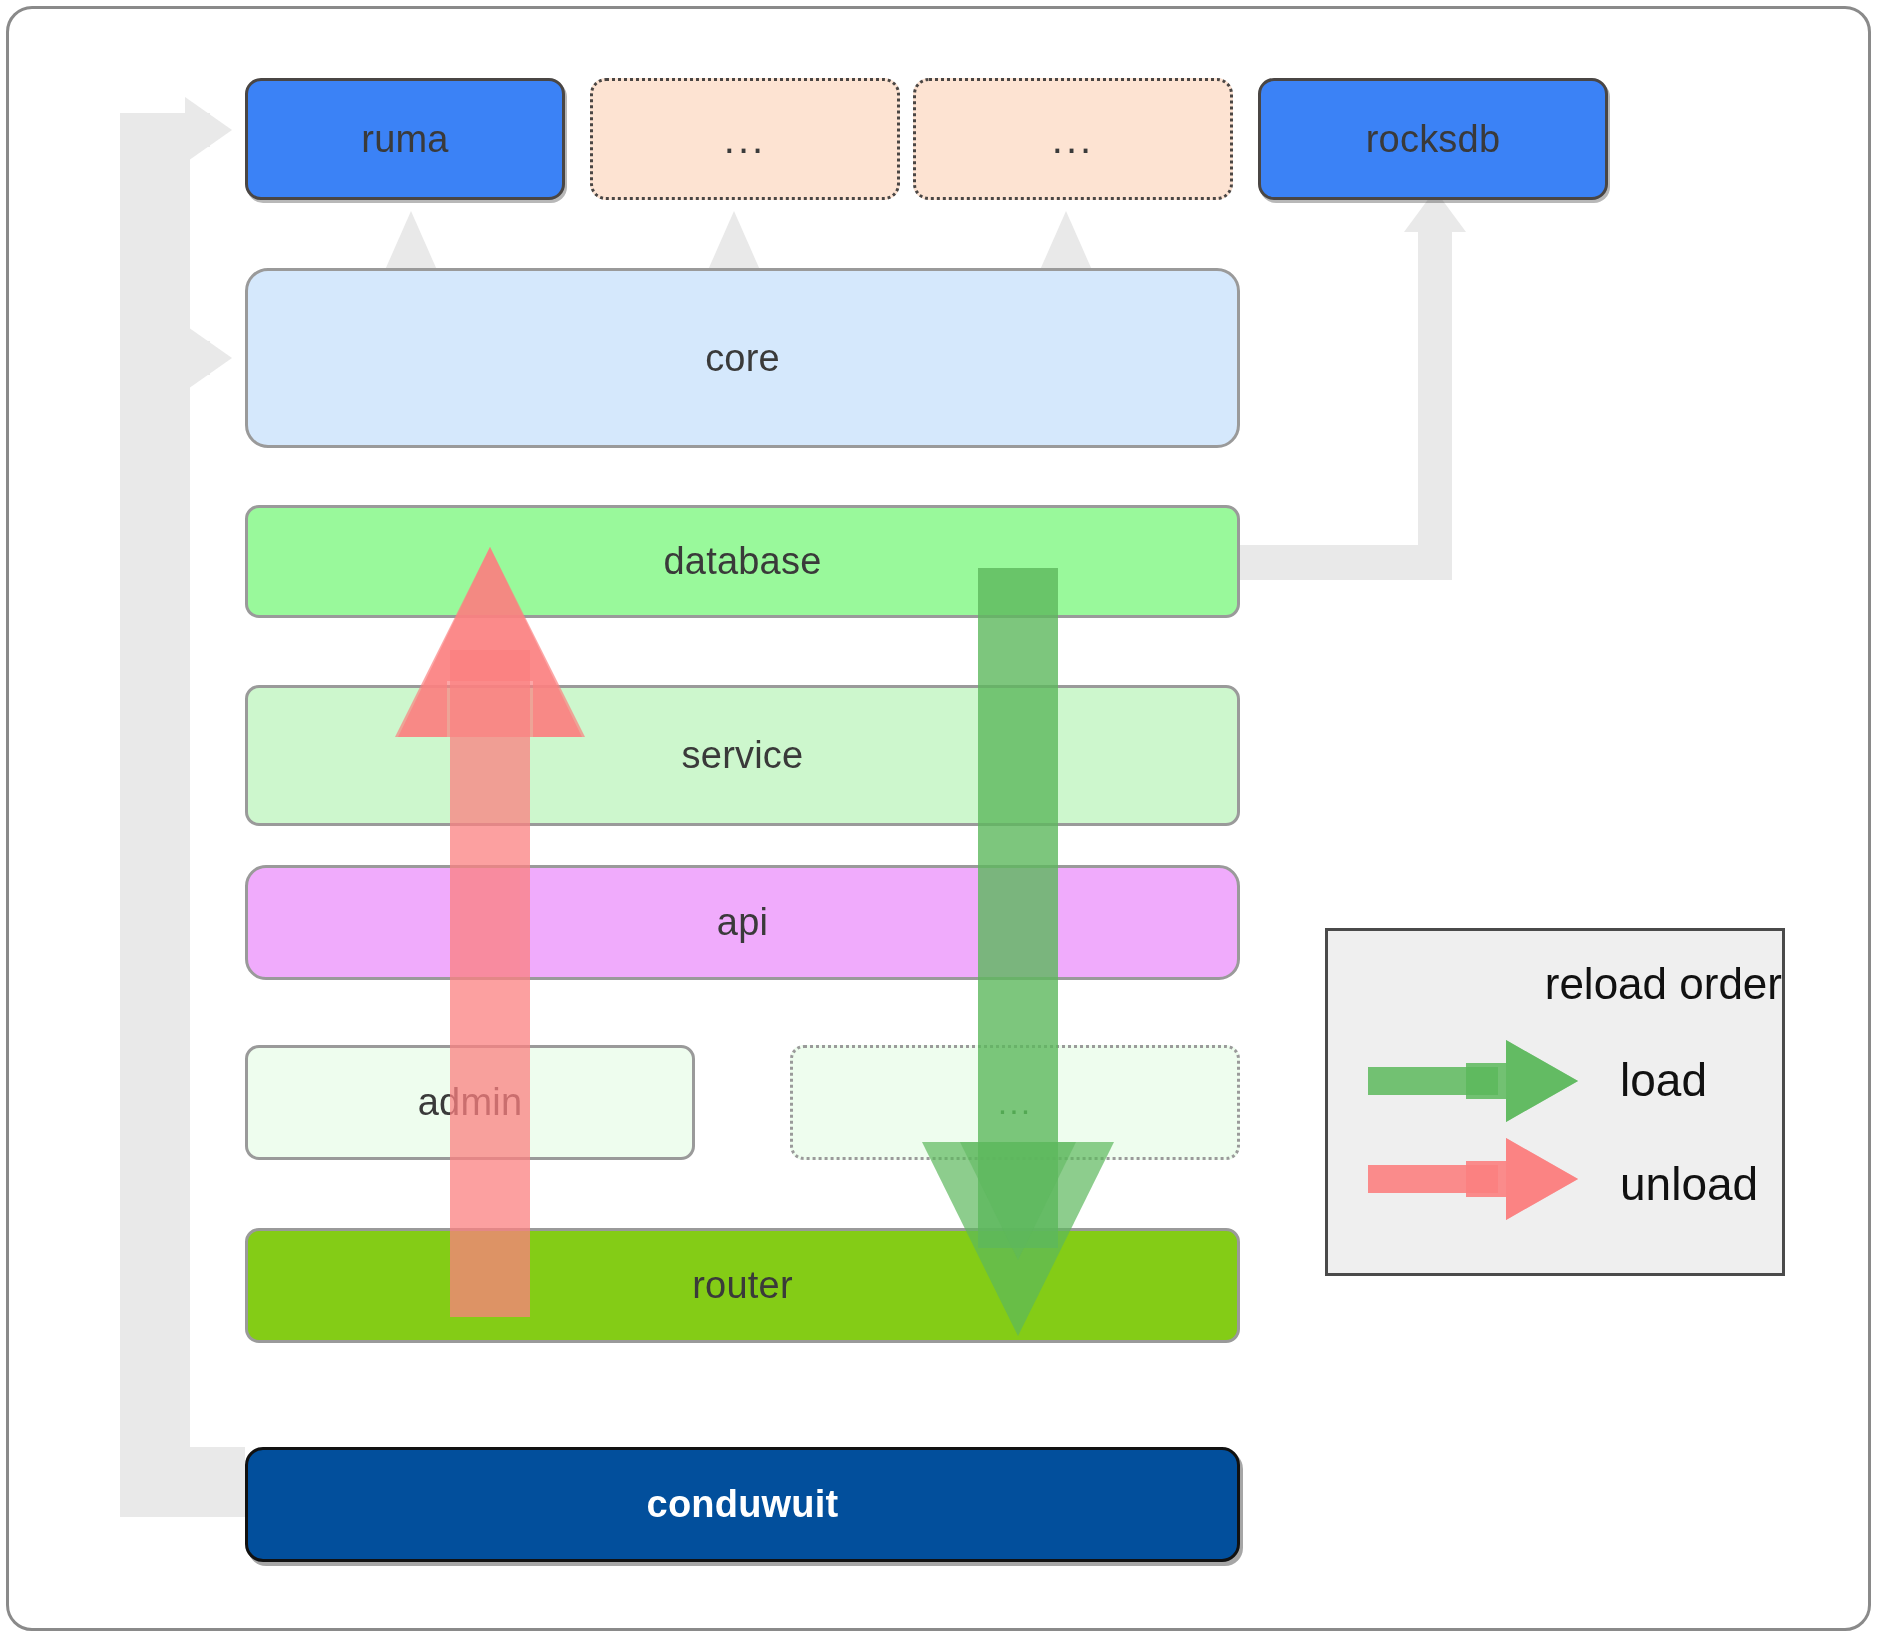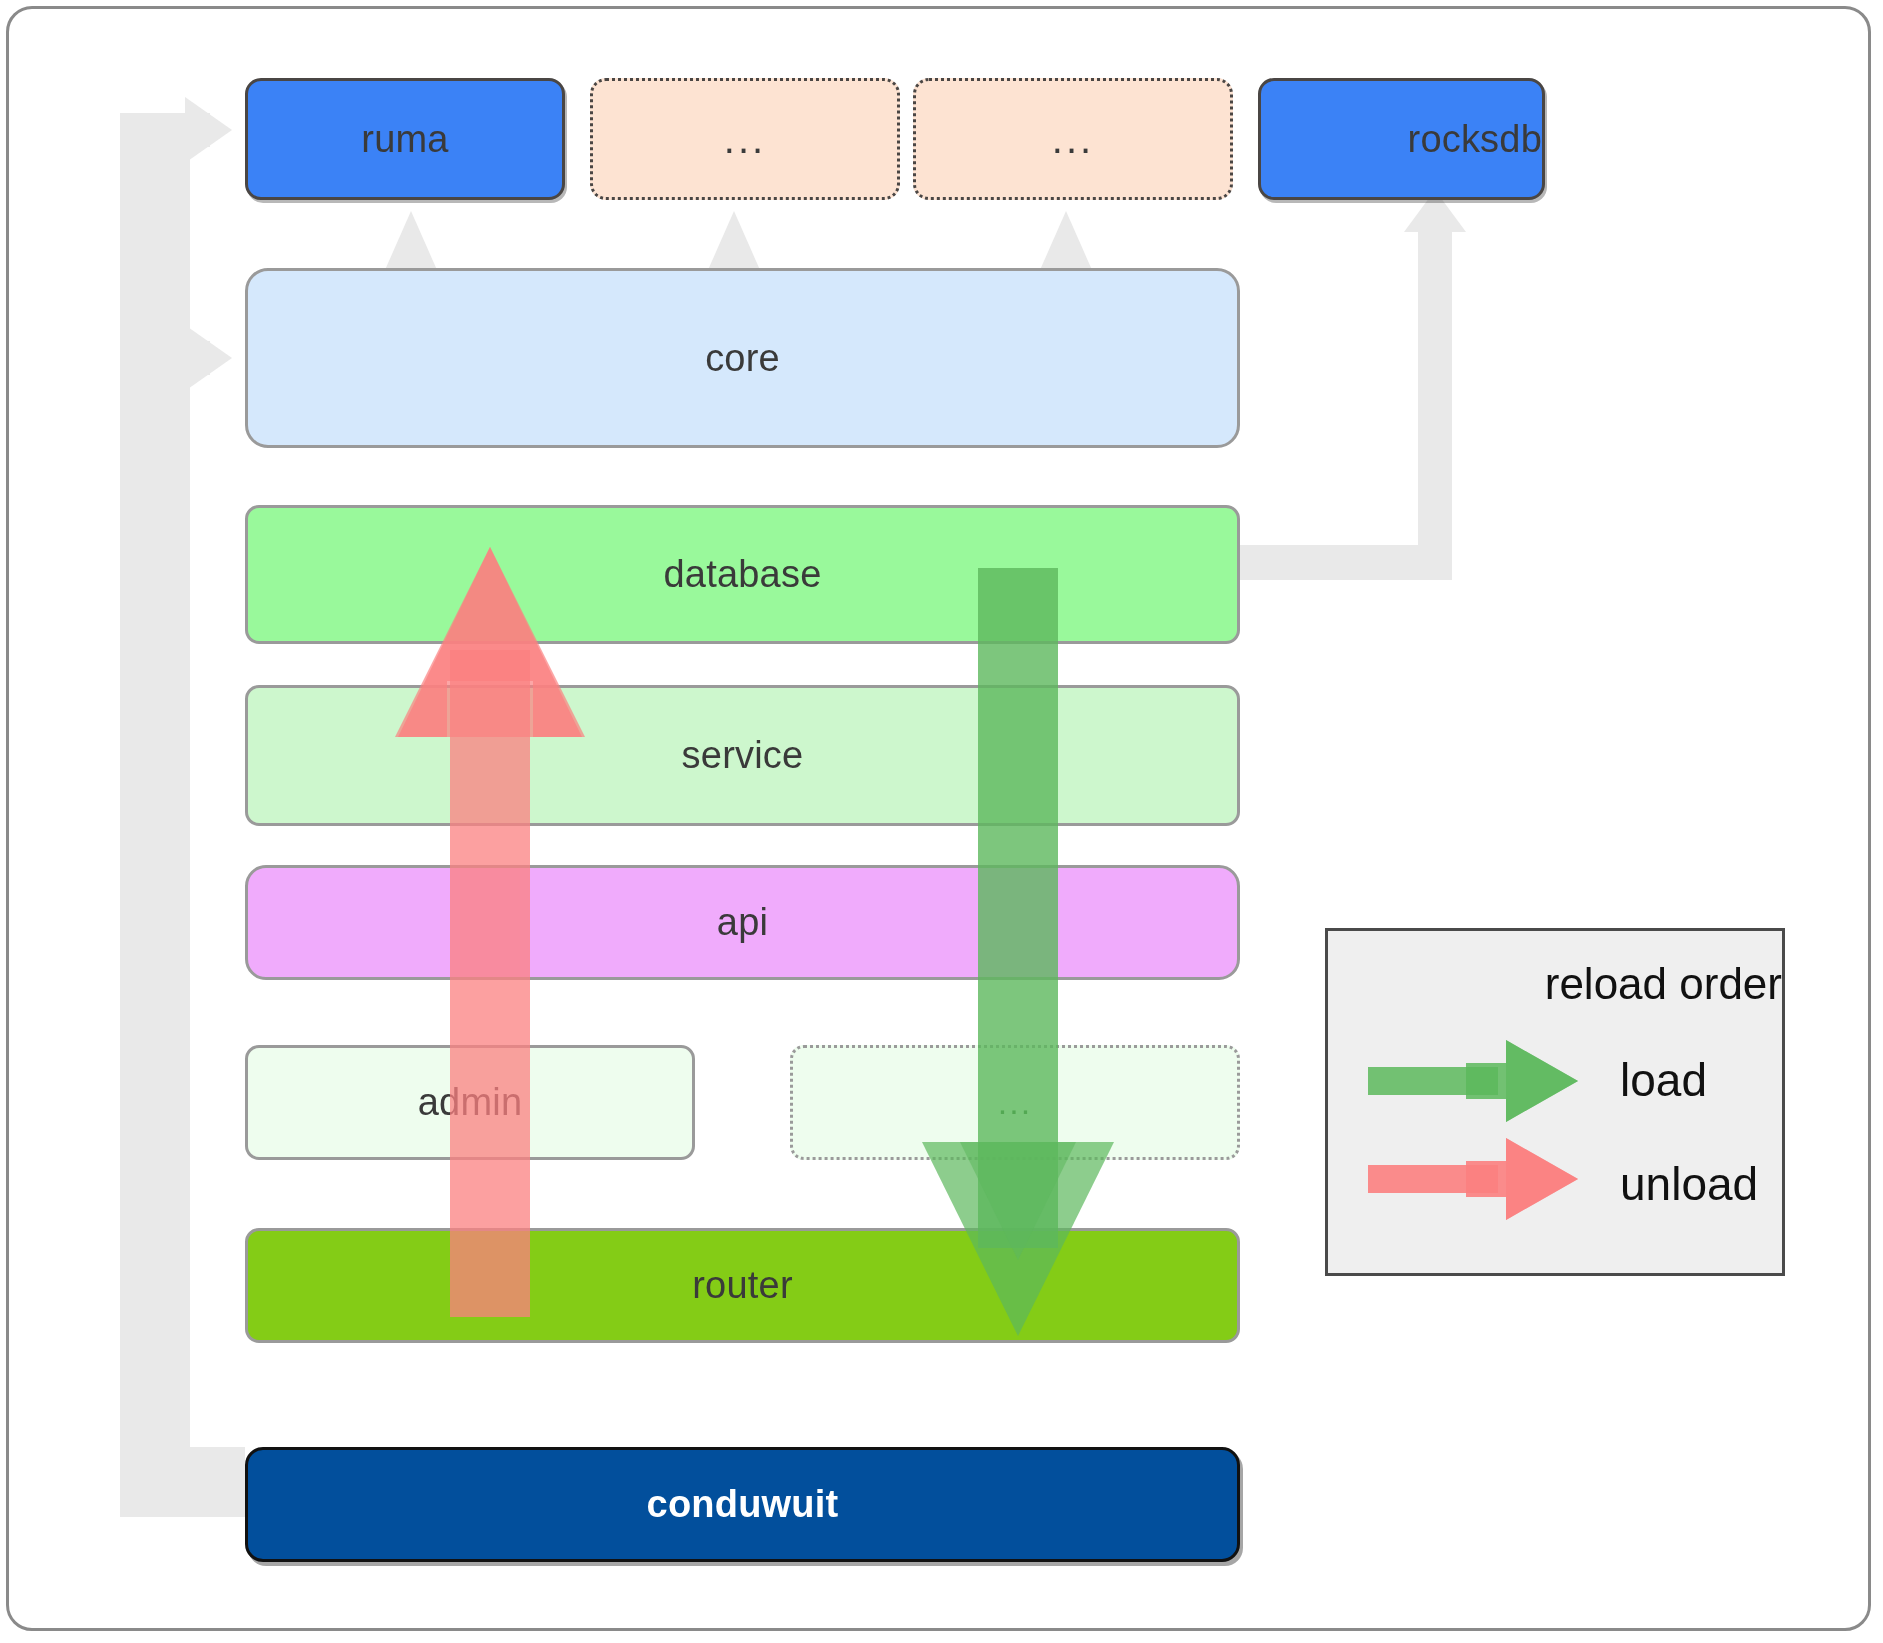--- a/index.html
+++ b/index.html
@@ -182,29 +182,29 @@
   </div>
 
   <div class="box box-dep-dotted" style="left:590px; top:78px; width:310px; height:122px;">
     <span class="lbl dots">...</span>
   </div>
 
   <div class="box box-dep-dotted" style="left:913px; top:78px; width:320px; height:122px;">
     <span class="lbl dots">...</span>
   </div>
 
-  <div class="box box-dep" style="left:1258px; top:78px; width:287px; height:122px;justify-content:flex-end;">
+  <div class="box box-dep" style="left:1258px; top:78px; width:350px; height:122px;">
     <span class="lbl">rocksdb</span>
   </div>
 
   <div class="box box-core" style="left:245px; top:268px; width:995px; height:180px;border-radius:23px;">
     <span class="lbl">core</span>
   </div>
 
-  <div class="box box-db" style="left:245px; top:505px; width:995px; height:139px;">
+  <div class="box box-db" style="left:245px; top:505px; width:995px; height:113px;">
     <span class="lbl">database</span>
   </div>
 
   <div class="box box-service" style="left:245px; top:685px; width:995px; height:141px;">
     <span class="lbl">service</span>
   </div>
 
   <div class="box box-api" style="left:245px; top:865px; width:995px; height:115px;">
     <span class="lbl">api</span>
   </div>

